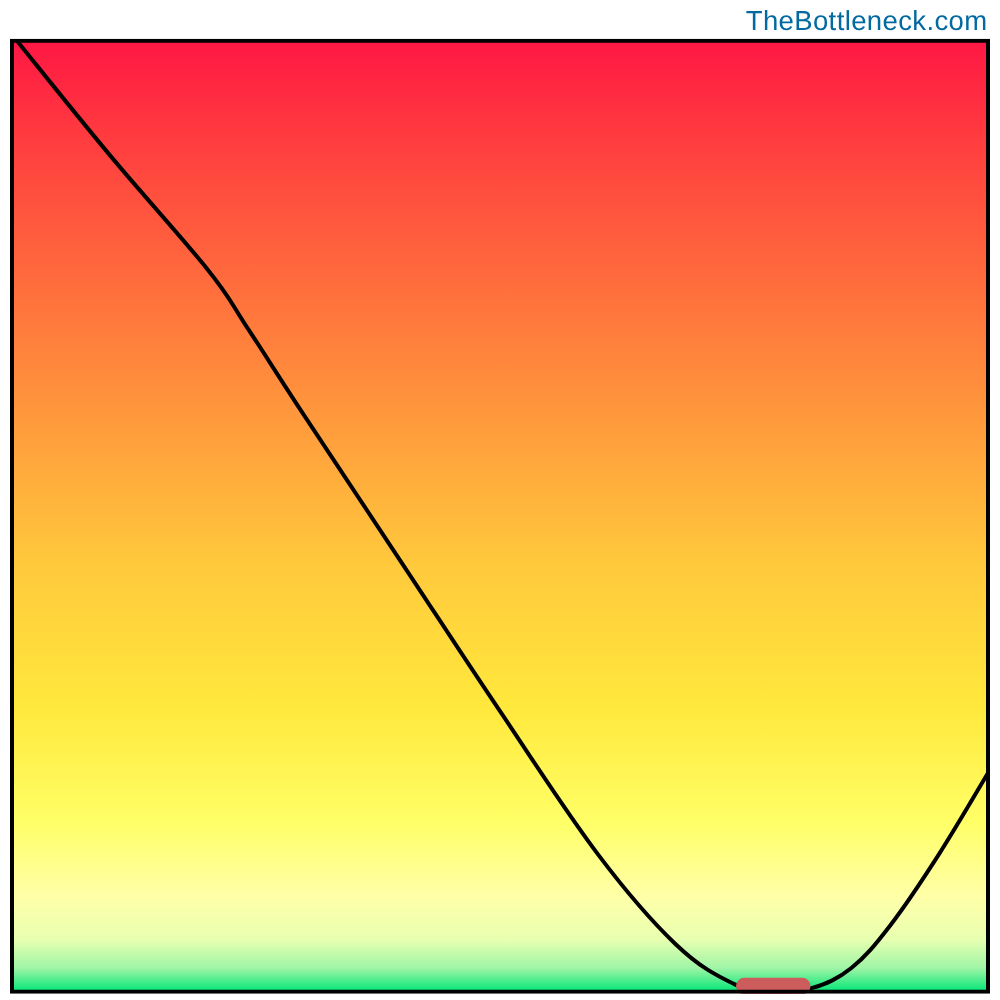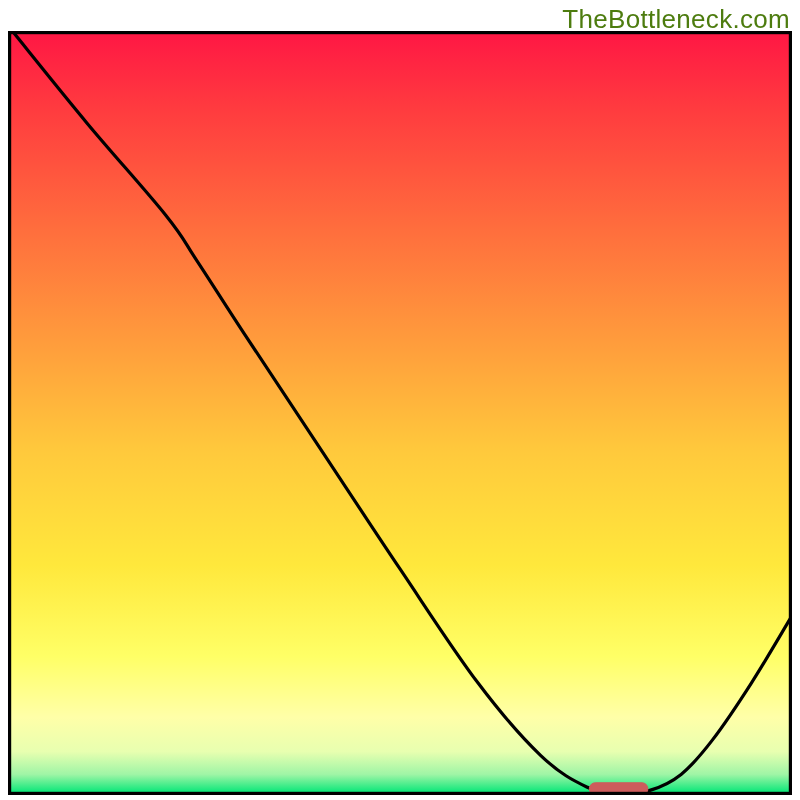--- a/index.html
+++ b/index.html
@@ -1,19 +1,19 @@
 <!DOCTYPE html>
 <html><head>
 <meta charset="utf-8">
 <style>
   * { margin: 0; padding: 0; box-sizing: border-box; }
   html, body { width: 800px; height: 800px; overflow: hidden; background: #fff; font-family: Arial, sans-serif; }
   .watermark {
     position: absolute; top: 4px; right: 10px;
-    color: #4d7c0f; font-size: 26px; font-weight: 500;
+    color: #0369a1; font-size: 22px; font-weight: 500;
     z-index: 5; letter-spacing: 0.3px;
   }
   .frame { position: absolute; top: 31px; left: 8px; width: 784px; height: 764px; }
   svg.chart { display: block; width: 784px; height: 764px; }
   .border-box { fill: none; stroke: #000; stroke-width: 3.2; }
   .curve { fill: none; stroke: #000; stroke-width: 3.2; stroke-linejoin: round; stroke-linecap: butt; }
   .marker { fill: #CD5C5C; stroke: #CD5C5C; }
 </style>
 </head>
 <body>

